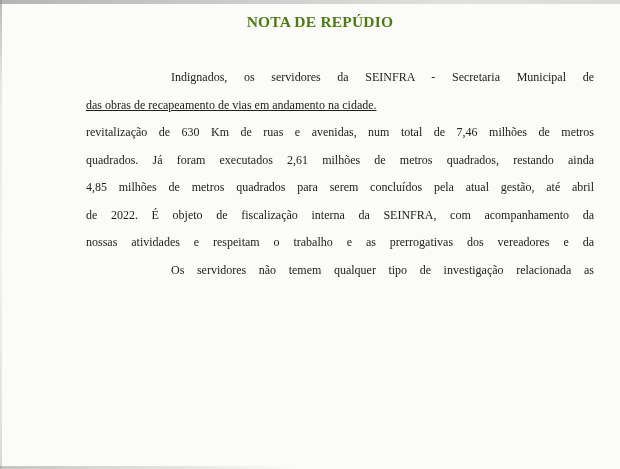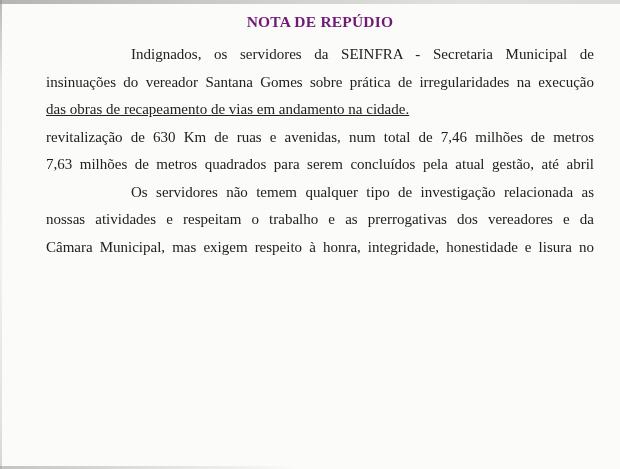--- a/index.html
+++ b/index.html
@@ -37,57 +37,58 @@
     padding: 8px 26px 0 46px;
     color: #222120;
   }
   .title {
     height: 22px;
     line-height: 22px;
     text-align: center;
     font-weight: bold;
     font-size: 15.5px;
     letter-spacing: .2px;
-    color: #701a75;
-    margin-bottom: 8px;
+    color: #4d7c0f;
+    margin-bottom: 31px;
   }
   .line {
     height: 27.5px;
     line-height: 27.5px;
-    font-size: 15px;
+    font-size: 12px;
     white-space: normal;
     text-align: justify;
     text-align-last: justify;
     text-justify: inter-word;
     overflow: hidden;
+    margin-left: 40px;
   }
   .line.indent { text-indent: 85px; }
   .line.plain { text-align-last: left; text-decoration: underline; }
 </style>
 </head>
 <body>
 
 <div class="edge-top"></div>
 <div class="edge-left"></div>
 <div class="edge-bottom"></div>
 
 <div class="page">
 
   <div class="title">NOTA DE REPÚDIO</div>
 
   <div>
     <div class="line indent">Indignados, os servidores da SEINFRA - Secretaria Municipal de</div>
-    <div class="line">insinuações do vereador Santana Gomes sobre prática de irregularidades na execução</div>
     <div class="line plain">das obras de recapeamento de vias em andamento na cidade.</div>
   </div>
 
   <div>
     <div class="line">revitalização de 630 Km de ruas e avenidas, num total de 7,46 milhões de metros</div>
-    <div class="line">7,63 milhões de metros quadrados para serem concluídos pela atual gestão, até abril</div>
+    <div class="line">quadrados. Já foram executados 2,61 milhões de metros quadrados, restando ainda</div>
+    <div class="line">4,85 milhões de metros quadrados para serem concluídos pela atual gestão, até abril</div>
+    <div class="line">de 2022. É objeto de fiscalização interna da SEINFRA, com acompanhamento da</div>
   </div>
 
   <div>
+    <div class="line">nossas atividades e respeitam o trabalho e as prerrogativas dos vereadores e da</div>
     <div class="line indent">Os servidores não temem qualquer tipo de investigação relacionada as</div>
-    <div class="line">nossas atividades e respeitam o trabalho e as prerrogativas dos vereadores e da</div>
-    <div class="line">Câmara Municipal, mas exigem respeito à honra, integridade, honestidade e lisura no</div>
   </div>
 
 </div>
 
 </body></html>

